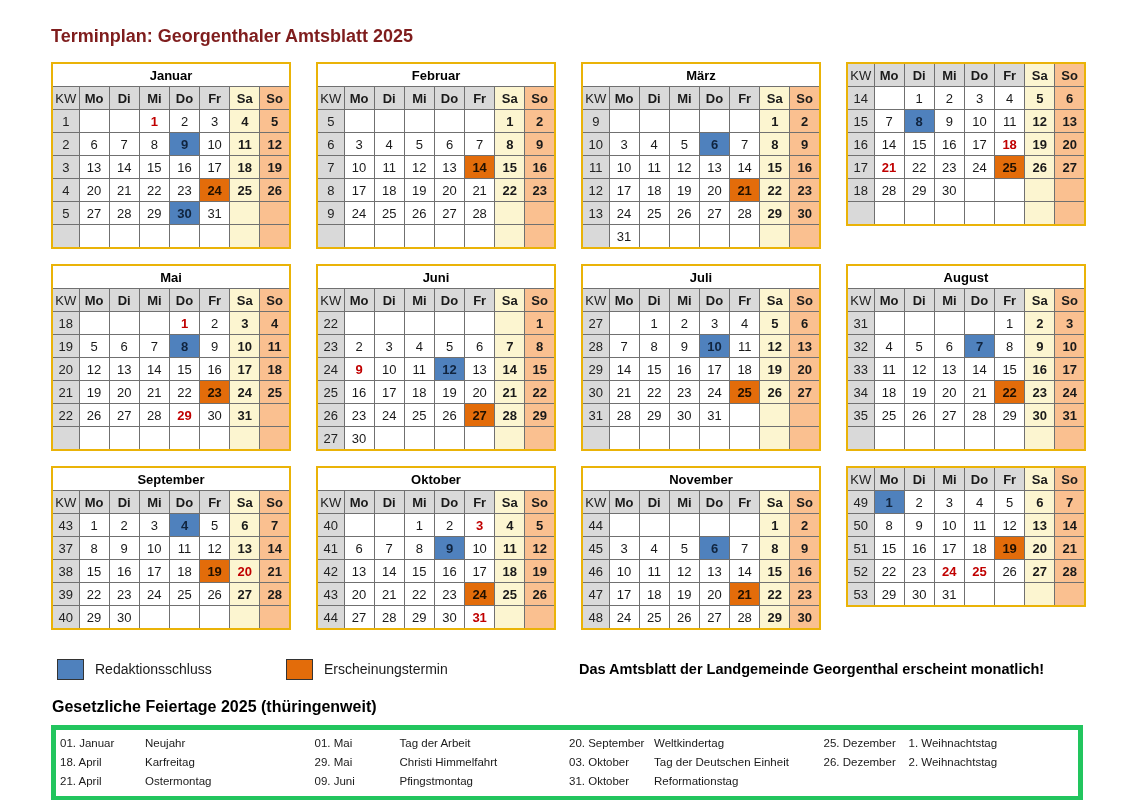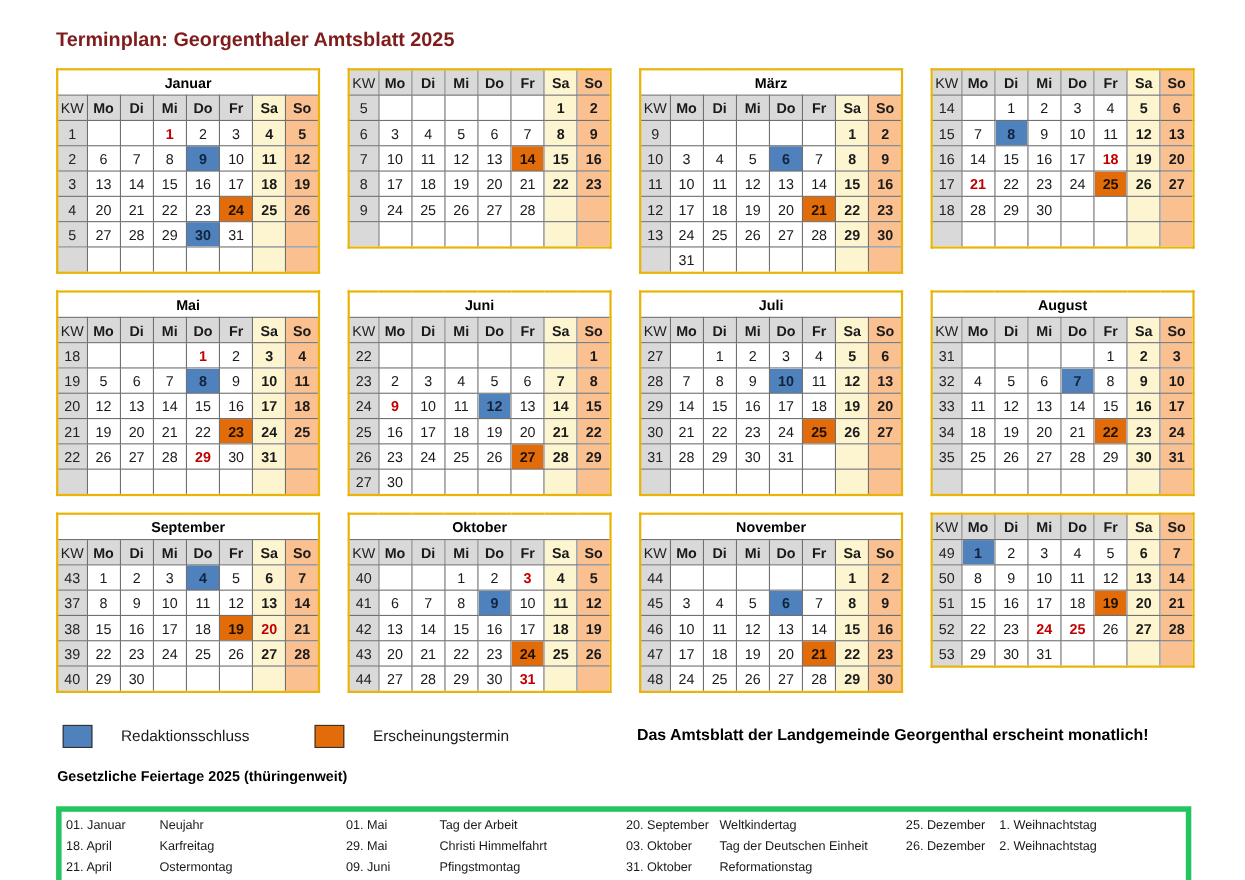--- a/index.html
+++ b/index.html
@@ -20,24 +20,24 @@
   td.mk-deadline{background:var(--c-deadline);color:#10243e;font-weight:bold;}
   td.mk-publish{background:var(--c-publish);color:#201000;font-weight:bold;}
   td.mk-holiday{color:var(--c-holiday);font-weight:bold;}
   .legend-row{margin-top:26px;padding-left:6px;display:flex;align-items:center;height:26px;}
   .legend-item{display:flex;align-items:center;}
   .legend-item.first{width:229px;}
   .legend-item.second{width:293px;}
   .swatch{display:inline-block;width:27px;height:21px;margin-right:11px;border:1px solid #333;box-sizing:border-box;}
   .swatch-deadline{background:var(--c-deadline);}
   .swatch-publish{background:var(--c-publish);}
-  .legend-label{font-size:14px;color:#1a1a1a;margin-left:15px;}
+  .legend-label{font-size:14px;color:#1a1a1a;}
   .legend-note{font-size:14.5px;font-weight:bold;color:#000;}
   .holidays{margin-top:16px;}
-  .holidays-heading{font-size:13px;font-weight:bold;color:#000;margin:0 0 20px 1px;}
+  .holidays-heading{font-size:16px;font-weight:bold;color:#000;margin:0 0 9px 1px;}
   .holidays-box{border:5px solid #22c55e;padding:4px 0 5px 4px;display:grid;grid-template-columns:repeat(4,1fr);}
   .holiday-col{display:flex;flex-direction:column;}
   .holiday-row{display:flex;line-height:19px;font-size:11.5px;}
   .holiday-date{width:85px;flex:0 0 85px;}
   .holiday-name{flex:1;}
 </style>
 </head>
 <body>
 
 <div class="page" data-name="page">
@@ -136,20 +136,23 @@
           <col style="width: 27px;">
           <col>
           <col>
           <col>
           <col>
           <col>
           <col>
           <col>
         </colgroup>
         <tbody>
+          <tr>
+            <td colspan="8" class="m-title" data-name="month-title">Februar</td>
+          </tr>
           <tr>
             <td class="kw-h" data-name="day-header-kw">KW</td>
             <td class="h" data-name="day-header-mo">Mo</td>
             <td class="h" data-name="day-header-di">Di</td>
             <td class="h" data-name="day-header-mi">Mi</td>
             <td class="h" data-name="day-header-do">Do</td>
             <td class="h" data-name="day-header-fr">Fr</td>
             <td class="h sat-h" data-name="day-header-sa">Sa</td>
             <td class="h sun-h" data-name="day-header-so">So</td>
           </tr>

